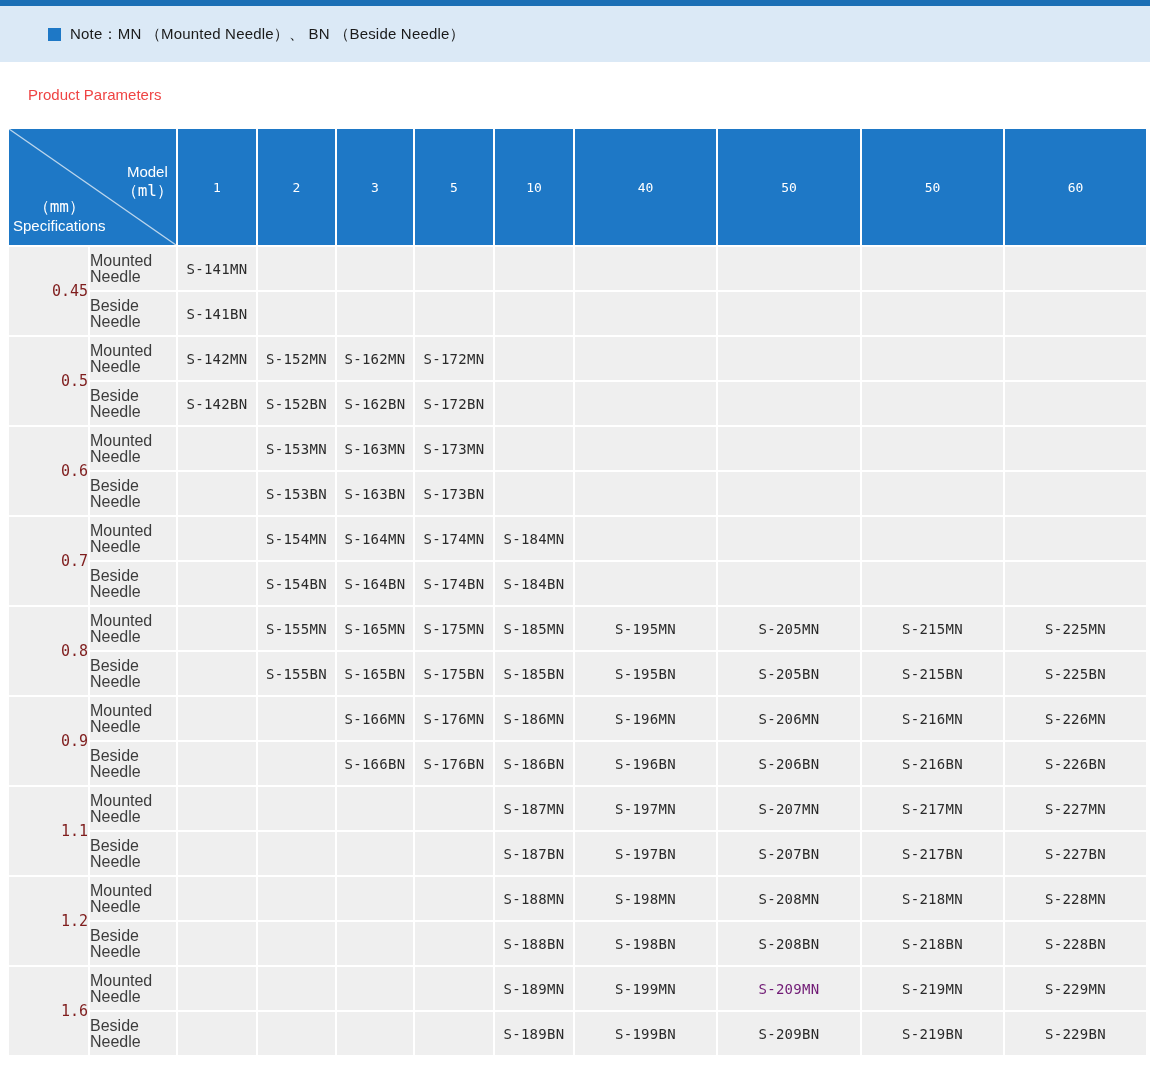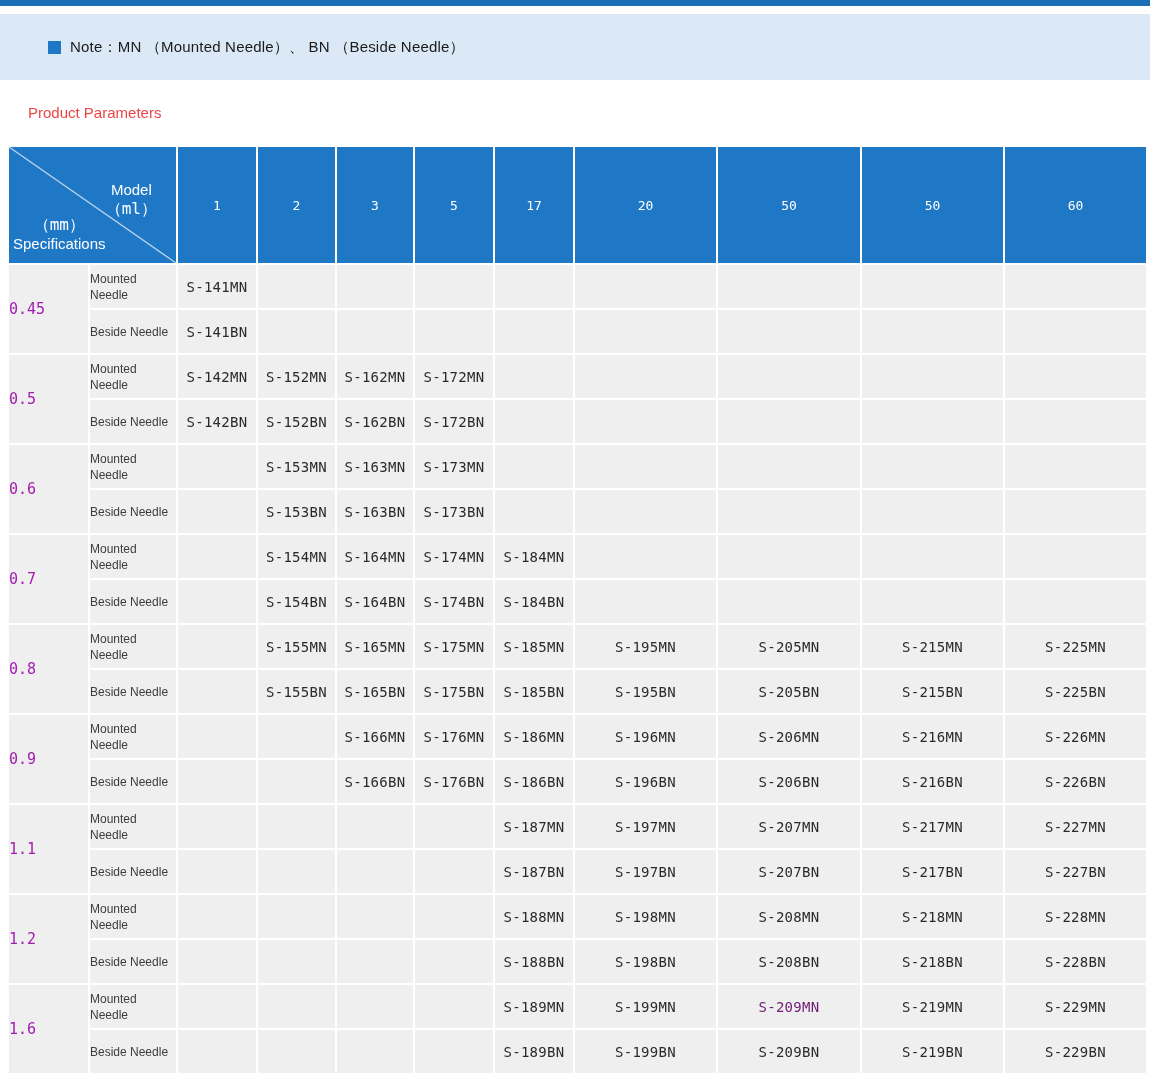--- a/index.html
+++ b/index.html
@@ -3,40 +3,40 @@
 <meta charset="utf-8">
 <style>
   html,body{margin:0;padding:0;}
   body{
     width:1150px;height:1090px;background:#ffffff;
     font-family:"Liberation Sans",sans-serif;color:#222;
     overflow:hidden;
   }
   .topbar{height:6px;background:#1b6fb5;}
   .note-band{
-    height:66px;background:#dbe9f6;
-    display:flex;align-items:center;padding-left:48px;box-sizing:border-box;margin-top:8px;
+    height:56px;background:#dbe9f6;
+    display:flex;align-items:center;padding-left:48px;box-sizing:border-box;
   }
   .note-bullet{width:13px;height:13px;background:#1e78c6;margin-right:9px;flex:0 0 auto;}
   .note-text{font-size:15px;color:#1a1a1a;letter-spacing:0.2px;}
   .section-title{margin:24px 0 0 28px;font-size:15px;color:#ef4444;}
   table.params{
     border-collapse:collapse;table-layout:fixed;width:1139px;margin:24px 0 0 7px;
   }
   table.params th,table.params td{border:2px solid #ffffff;box-sizing:border-box;padding:0;}
   thead th{background:#1e78c6;color:#ffffff;font-weight:400;}
   th.colhead{font-family:"DejaVu Sans Mono",monospace;font-size:13px;}
   th.corner{position:relative;height:118px;}
   .diag{position:absolute;left:0;top:0;width:100%;height:100%;display:block;}
-  .corner-tr{position:absolute;top:33px;right:19px;text-align:center;font-size:15px;line-height:19px;}
+  .corner-tr{position:absolute;top:33px;right:3px;text-align:center;font-size:15px;line-height:19px;}
   .corner-bl{position:absolute;bottom:10px;left:4px;text-align:center;font-size:15px;line-height:19px;}
   .corner-unit{font-family:"DejaVu Sans Mono",monospace;font-size:16px;}
   tbody td{background:#efefef;height:45px;vertical-align:middle;}
-  td.spec{font-family:"DejaVu Sans Mono",monospace;font-size:15px;text-align:left;color:#a21caf;}
-  td.needle{font-size:12px;color:#3c3c3c;padding-left:18px;padding-right:14px;line-height:16px;}
+  td.spec{font-family:"DejaVu Sans Mono",monospace;font-size:15px;text-align:right;color:#7f1d1d;}
+  td.needle{font-size:16px;color:#3c3c3c;padding-left:18px;padding-right:14px;line-height:16px;}
   td.model{font-family:"DejaVu Sans Mono",monospace;font-size:14px;text-align:center;color:#2a2a2a;letter-spacing:0.3px;}
 </style>
 </head>
 <body>
 
 <div class="topbar"></div>
 
 <div class="note-band">
   <span class="note-bullet"></span>
   <span class="note-text">Note：MN （Mounted Needle）、 BN （Beside Needle）</span>
@@ -70,22 +70,22 @@
         </div>
         <div class="corner-bl">
           <div class="corner-unit">（mm）</div>
           <div>Specifications</div>
         </div>
       </th>
     <th class="colhead">1</th>
         <th class="colhead">2</th>
         <th class="colhead">3</th>
         <th class="colhead">5</th>
-        <th class="colhead">17</th>
-        <th class="colhead">20</th>
+        <th class="colhead">10</th>
+        <th class="colhead">40</th>
         <th class="colhead">50</th>
         <th class="colhead">50</th>
         <th class="colhead">60</th>
       </tr>
   </thead>
   <tbody id="table-body">
       <tr>
         <td class="spec" rowspan="2">0.45</td>
         <td class="needle">Mounted Needle</td>
         <td class="model">S-141MN</td>

